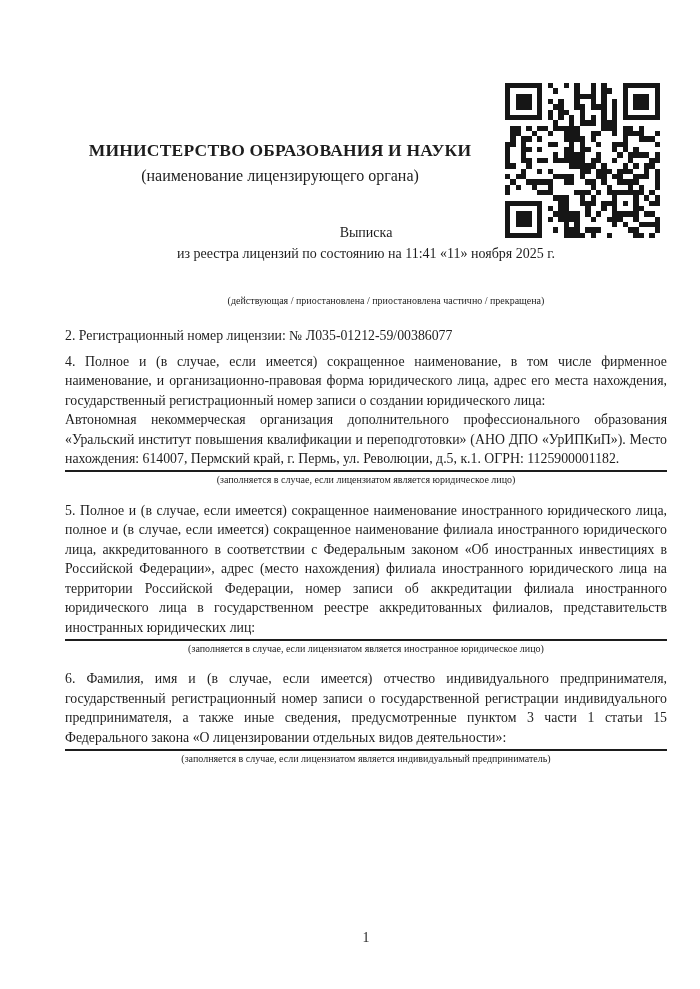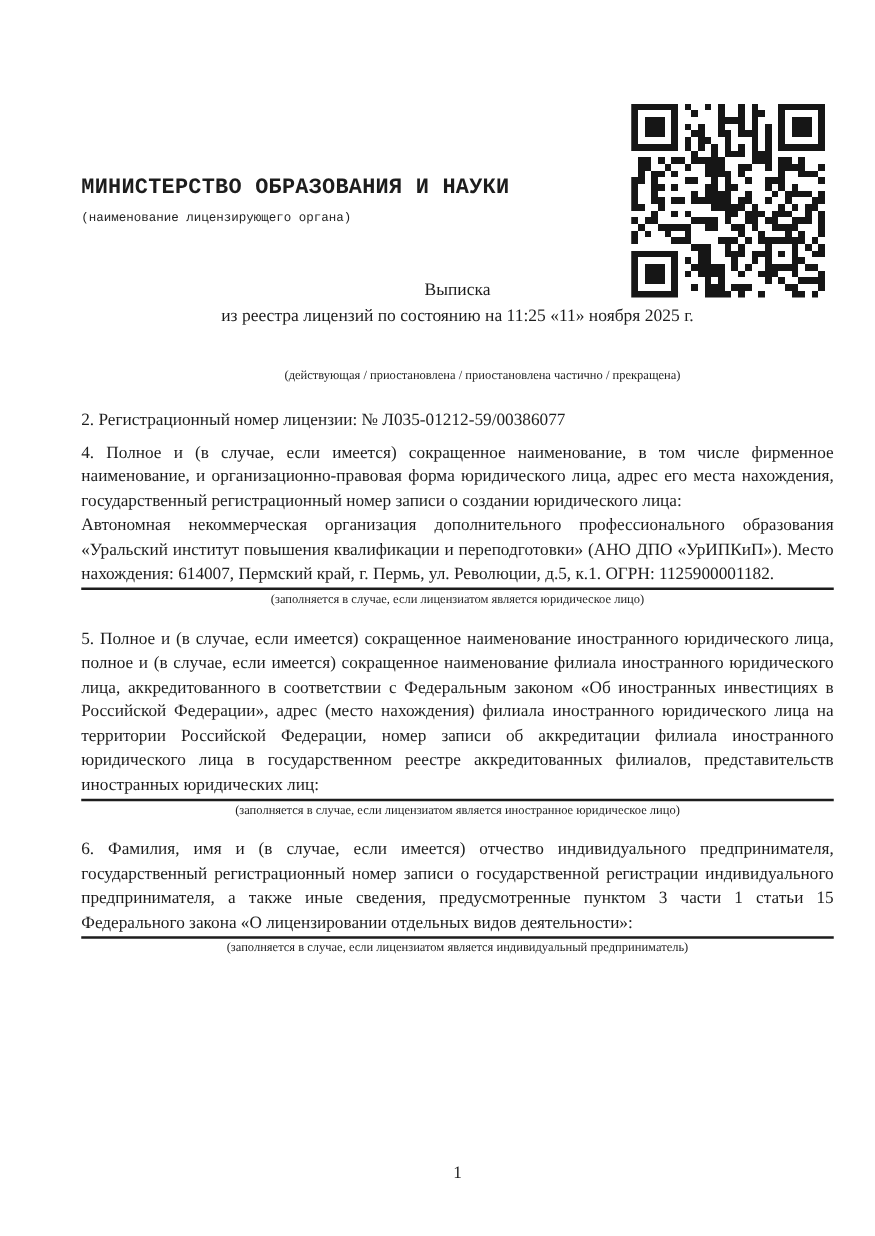--- a/index.html
+++ b/index.html
@@ -12,31 +12,31 @@
     width: 700px;
     height: 989px;
     background: #ffffff;
     font-family: "Liberation Serif", "DejaVu Serif", serif;
     color: #1d1d1d;
     overflow: hidden;
   }
   .org-block {
     margin: 137px 0 0 65px;
     width: 430px;
-    font-family: Liberation Mono, monospace;
+    text-align: center;
   }
   .org-line {
     font-size: 17.5px;
     font-weight: bold;
     line-height: 26px;
     letter-spacing: 0.2px;
   }
   .org-caption {
     margin-top: 5px;
-    font-size: 10px;
+    font-size: 16px;
     line-height: 15px;
   }
   .qr-box {
     position: absolute;
     left: 505px;
     top: 83px;
     width: 155px;
     height: 155px;
   }
   .qr-box svg {
@@ -514,21 +514,21 @@
         <rect x="24" y="28" width="1" height="1" fill="#161616"></rect>
         <rect x="25" y="28" width="1" height="1" fill="#161616"></rect>
         <rect x="27" y="28" width="1" height="1" fill="#161616"></rect>
       </svg>
   </div>
 
   <div class="content">
 
     <div class="doc-title">
       <div>Выписка</div>
-      <div>из реестра лицензий по состоянию на 11:25 «11» ноября 2025 г.</div>
+      <div>из реестра лицензий по состоянию на 11:41 «11» ноября 2025 г.</div>
     </div>
 
     <div class="item-1">
       <div class="note note-indented">(действующая / приостановлена / приостановлена частично / прекращена)</div>
     </div>
 
     <div class="item-2 item-text">2. Регистрационный номер лицензии: № Л035-01212-59/00386077</div>
 
 
     <div class="item-4">

